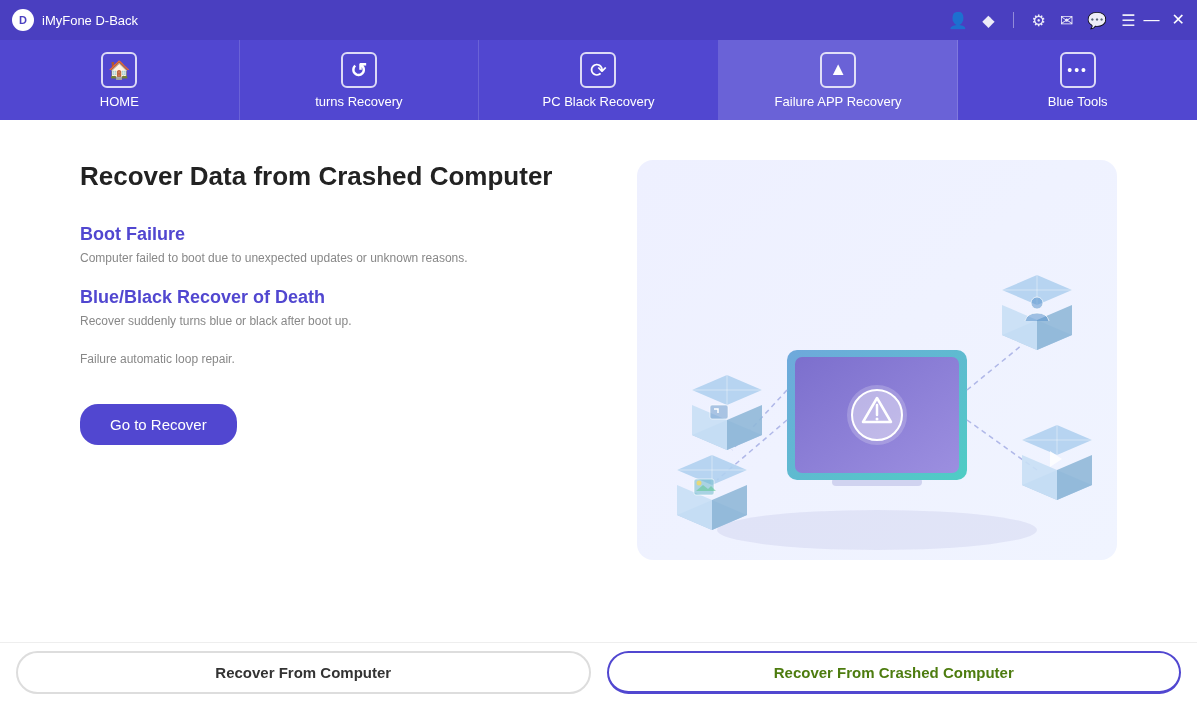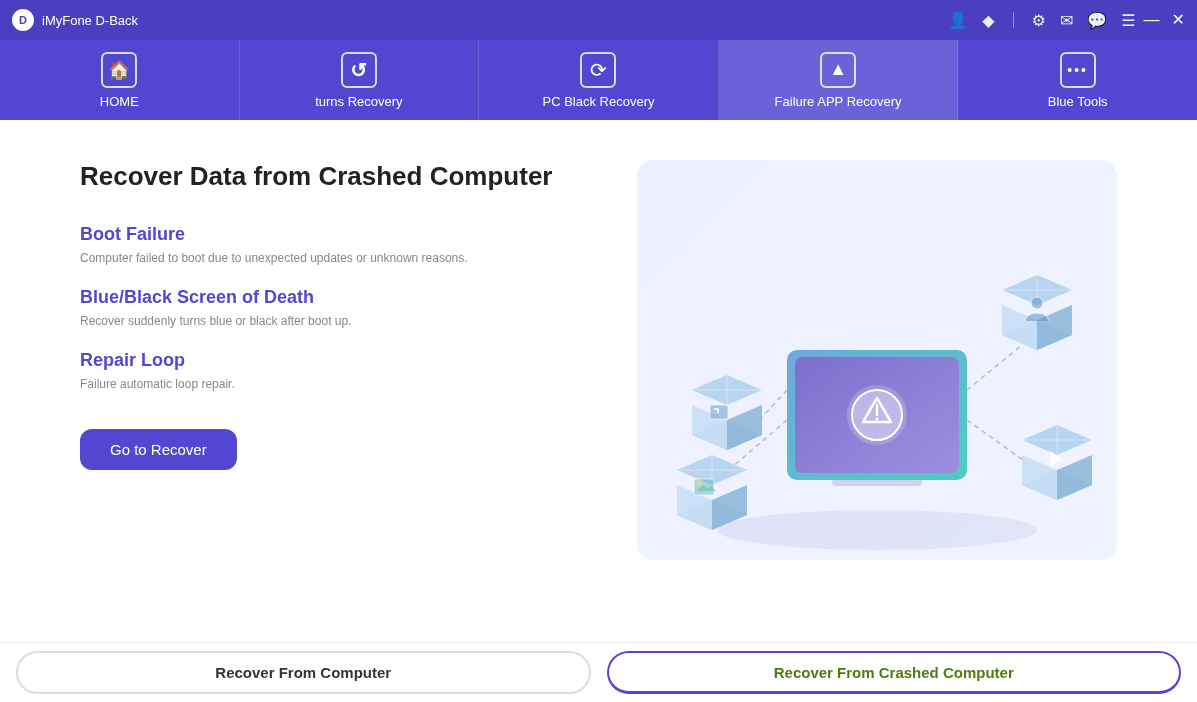--- a/index.html
+++ b/index.html
@@ -117,21 +117,21 @@
     .feature-desc {
       color: #888;
       font-size: 12px;
       line-height: 1.5;
     }
     .go-recover-btn {
       display: inline-block;
       background: #5147d0;
       color: white;
       border: none;
-      border-radius: 12px;
+      border-radius: 18px;
       padding: 12px 30px;
       font-size: 15px;
       font-weight: 500;
       cursor: pointer;
       margin-top: 16px;
     }
 
     
     .illustration {
       flex: 0 0 480px;
@@ -237,26 +237,25 @@
 <div class="main-content">
   <div class="left-panel">
     <h1 class="main-title">Recover Data from Crashed Computer</h1>
 
     <div class="feature-item">
       <div class="feature-title">Boot Failure</div>
       <div class="feature-desc">Computer failed to boot due to unexpected updates or unknown reasons.</div>
     </div>
 
     <div class="feature-item">
-      <div class="feature-title">Blue/Black Screen of Death</div>
+      <div class="feature-title">Blue/Black Recover of Death</div>
       <div class="feature-desc">Recover suddenly turns blue or black after boot up.</div>
     </div>
 
     <div class="feature-item">
-      <div class="feature-title">Repair Loop</div>
       <div class="feature-desc">Failure automatic loop repair.</div>
     </div>
 
     <button class="go-recover-btn">Go to Recover</button>
   </div>
 
   <div class="illustration">
     <svg width="480" height="400" viewBox="0 0 480 400" xmlns="http://www.w3.org/2000/svg">
 
       <defs>

